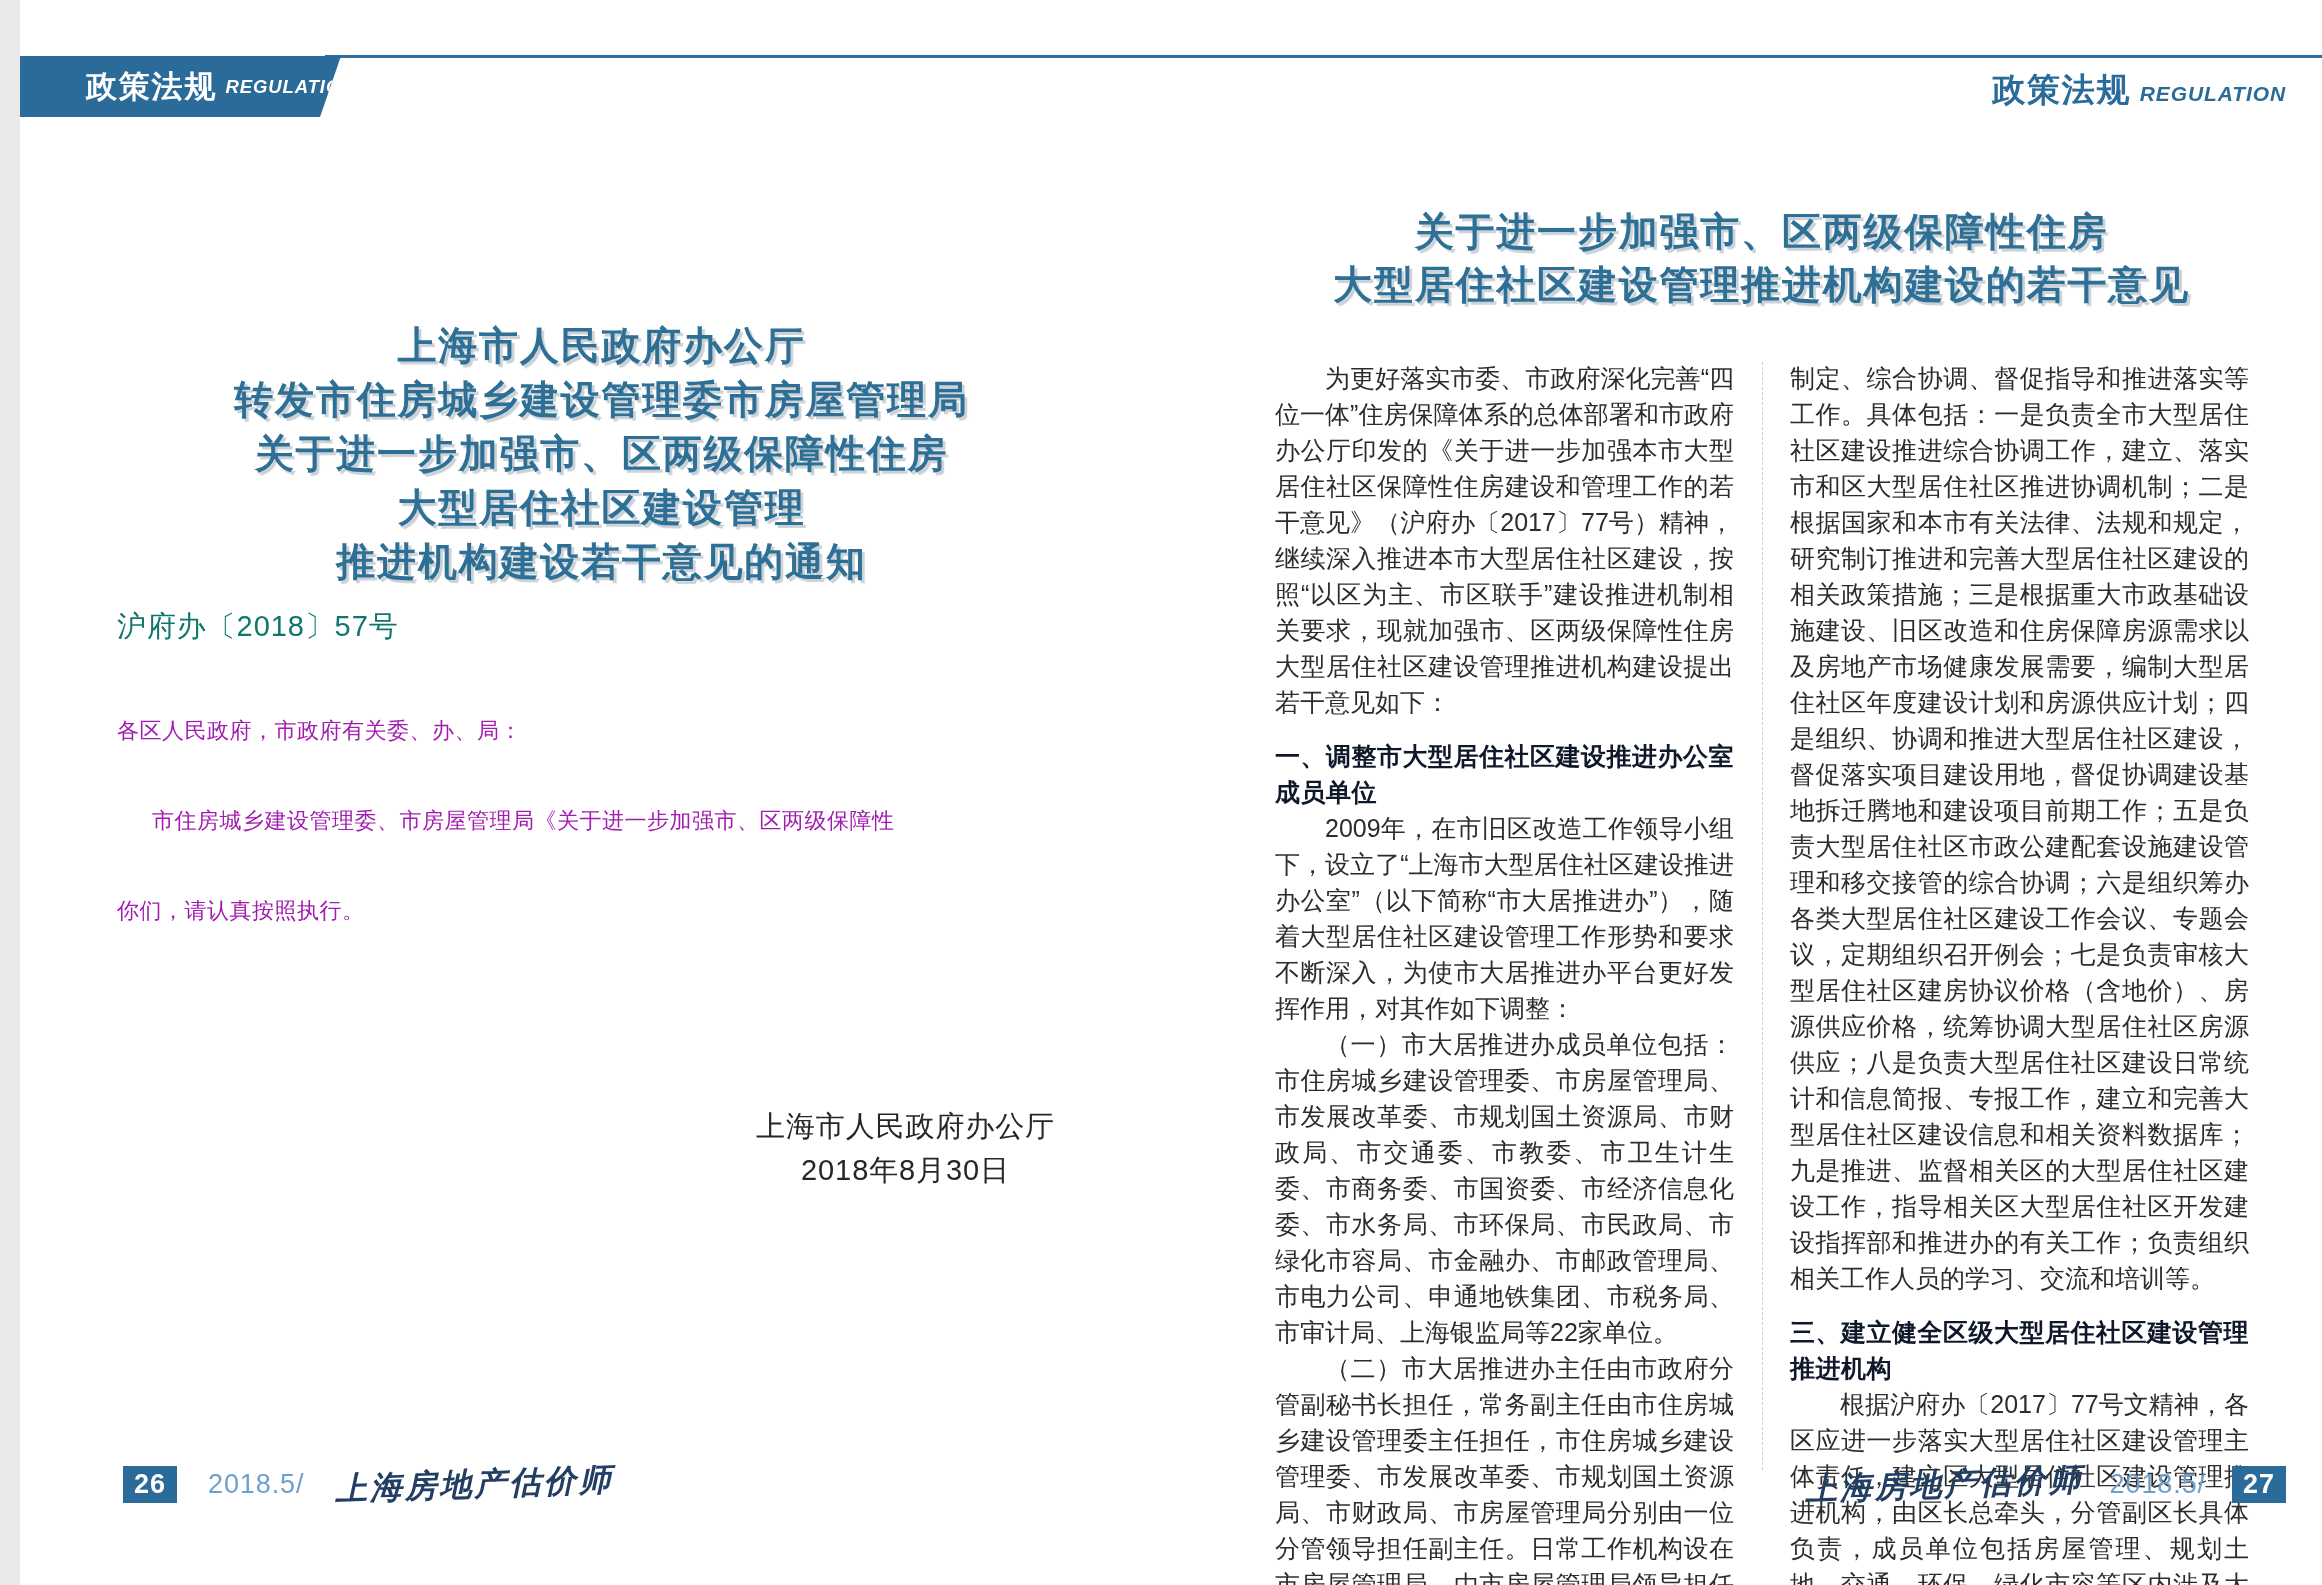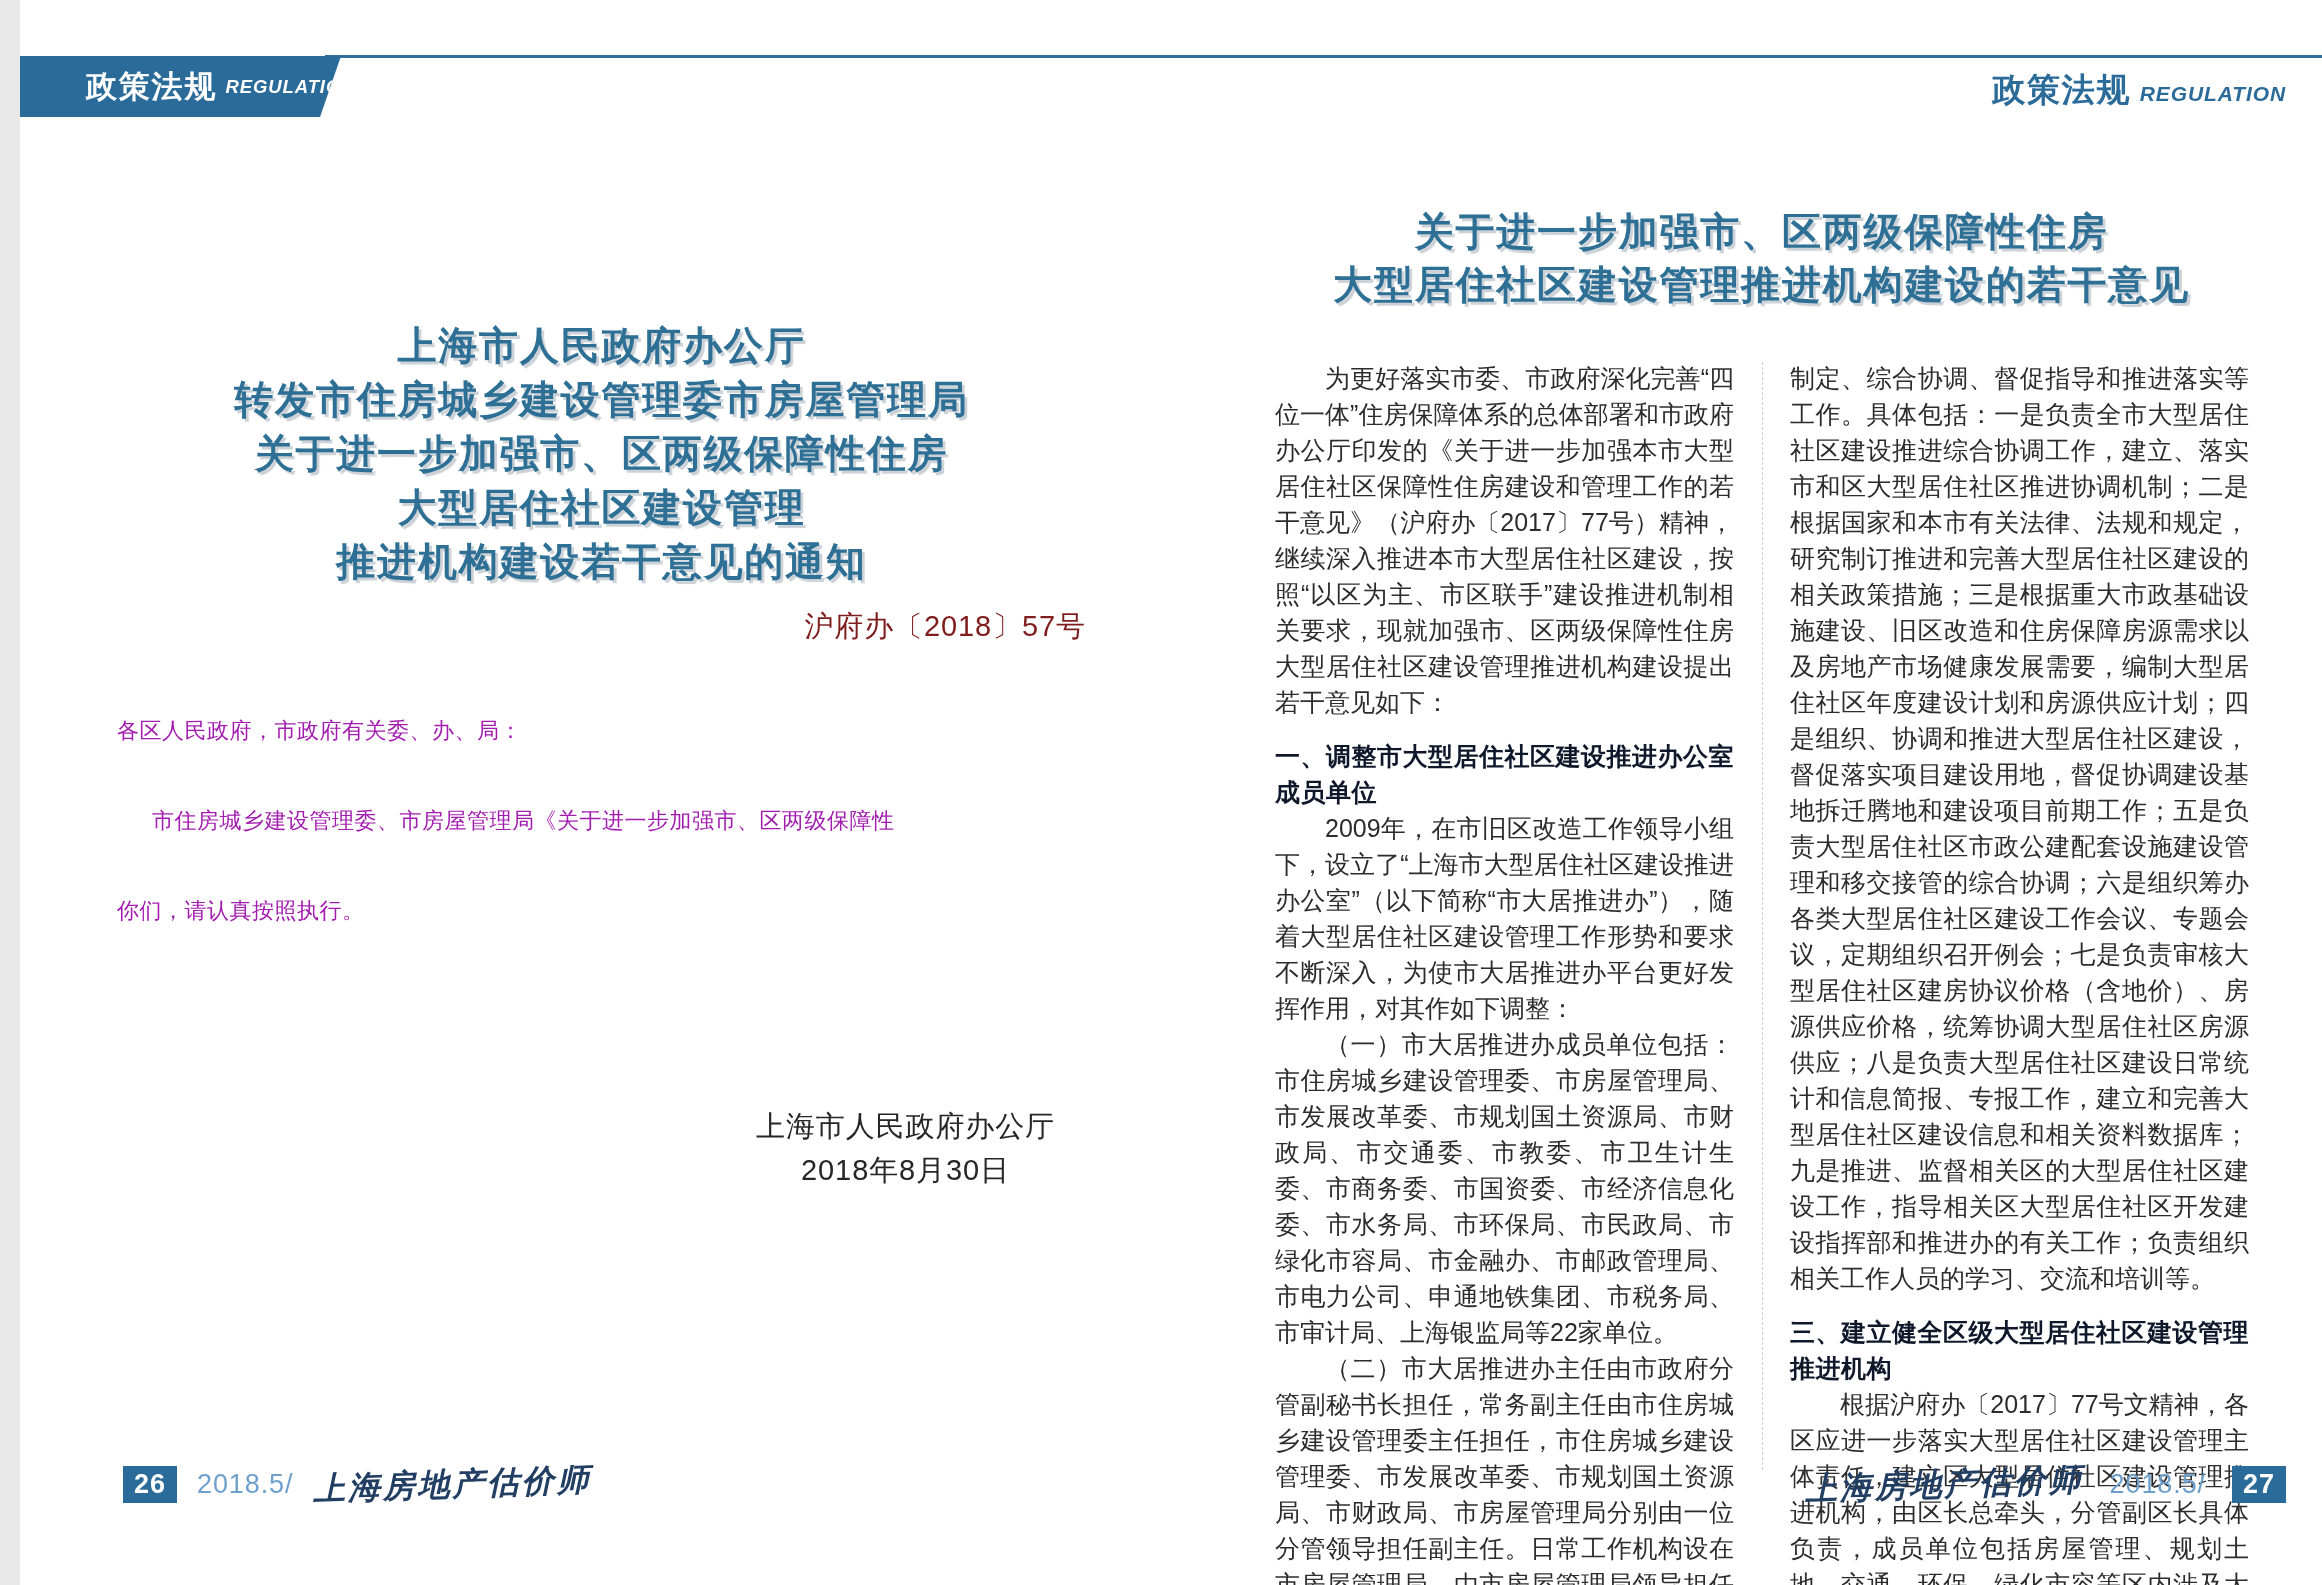--- a/index.html
+++ b/index.html
@@ -30,33 +30,33 @@
   .rp-header .banner-en{color:#2a6b99;font-size:21px;}
 
   
   .doc-title{
     position:absolute;text-align:center;font-weight:900;color:#2e7095;
     text-shadow:2.8px 2.8px 0.9px rgba(140,152,163,0.45);letter-spacing:1.8px;margin:0;
   }
   .left-title{left:97px;top:319px;width:969px;font-size:39px;line-height:54px;}
   .right-title{left:83px;top:205px;width:995px;font-size:39px;line-height:53px;}
 
-  .doc-number{position:absolute;left:97px;top:607px;width:969px;text-align:right;
-    font-size:29px;color:#7f1d1d;letter-spacing:0.9px;}
+  .doc-number{position:absolute;left:97px;top:607px;width:969px;text-align:left;
+    font-size:29px;color:#0f766e;letter-spacing:0.9px;}
 
   
   .letter{position:absolute;left:97px;top:716px;width:1034px;font-size:22px;color:#a21caf;}
   .letter .letter-line{height:90px;white-space:nowrap;letter-spacing:0.5px;}
   .letter .letter-line.indent{padding-left:35px;}
 
   .signature{position:absolute;right:126px;top:1104px;text-align:center;
     font-size:29px;line-height:44px;color:#262626;letter-spacing:0.9px;}
 
   
-  .footer{position:absolute;top:1464px;height:41px;display:flex;align-items:center;gap:20px;}
+  .footer{position:absolute;top:1464px;height:41px;display:flex;align-items:center;gap:31px;}
   .footer.fl{left:103px;}
   .footer.fr{right:56px;gap:26px;}
   .pagebox{background:#2a6b99;color:#ffffff;font-weight:bold;font-size:27px;
     width:54px;height:37px;display:flex;align-items:center;justify-content:center;letter-spacing:0.9px;}
   .issue{color:#6fa0cc;font-size:27px;letter-spacing:0.9px;}
   .script{font-family:"DejaVu Serif","Liberation Serif",serif;font-style:italic;
     font-size:32px;color:#223f63;letter-spacing:2.8px;transform:rotate(-2deg);font-weight:bold;}
 
   
   .col{position:absolute;top:360px;width:459px;font-size:25px;line-height:36px;

